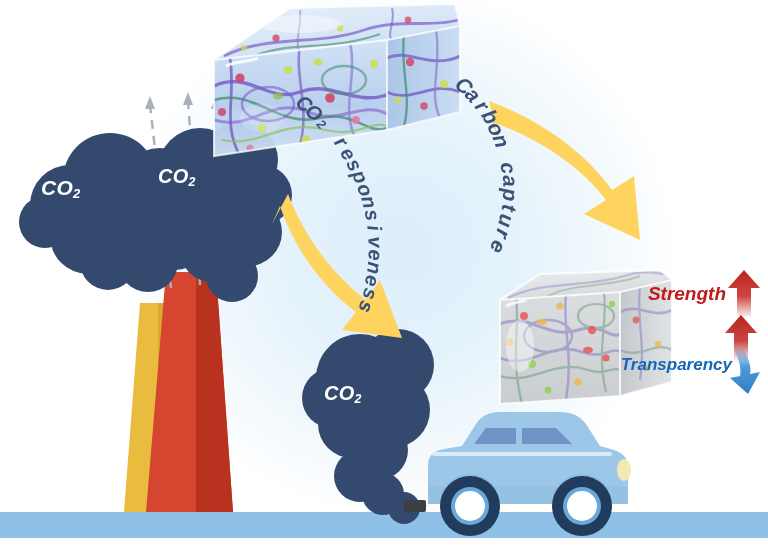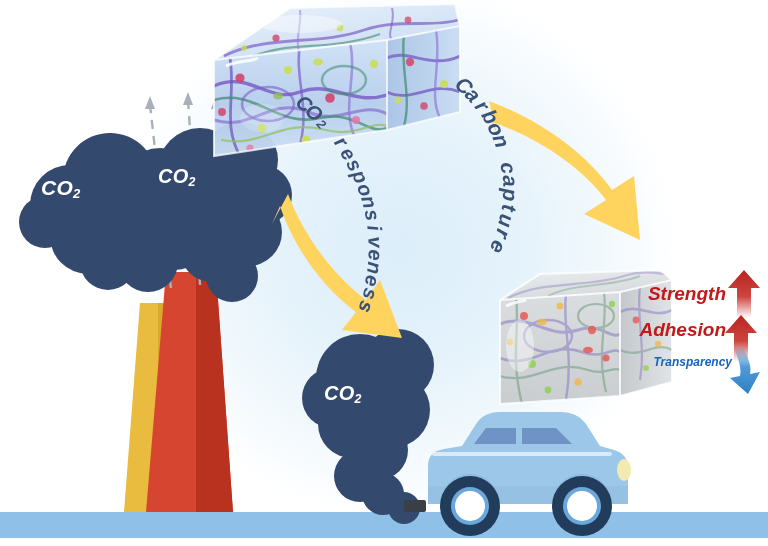--- a/index.html
+++ b/index.html
@@ -409,16 +409,15 @@
     <g>
       <path d="M734,362 L734,333 L725,333 L741,315 L757,333 L748,333 L748,362 Z" fill="url(#redUp)"></path>
     </g>
 
     <g>
       <path d="M742,345 C748,358 752,366 750,374 L760,372 L748,394 L730,378 L740,376 C742,368 738,358 734,348 Z" fill="url(#blueDown)"></path>
     </g>
   </svg>
 
   <div class="lbl prop prop-strength" style="right:42px;top:283px;font-size:19px;">Strength</div>
-  <div class="lbl prop prop-adhesion" style="right:42px;top:319px;font-size:19px;">Adhesion</div>
-  <div class="lbl prop prop-transp" style="right:36px;top:355px;font-size:12px;">Transparency</div>
+  <div class="lbl prop prop-transp" style="right:36px;top:355px;font-size:17px;">Transparency</div>
 
 </div>
 
 </body></html>

